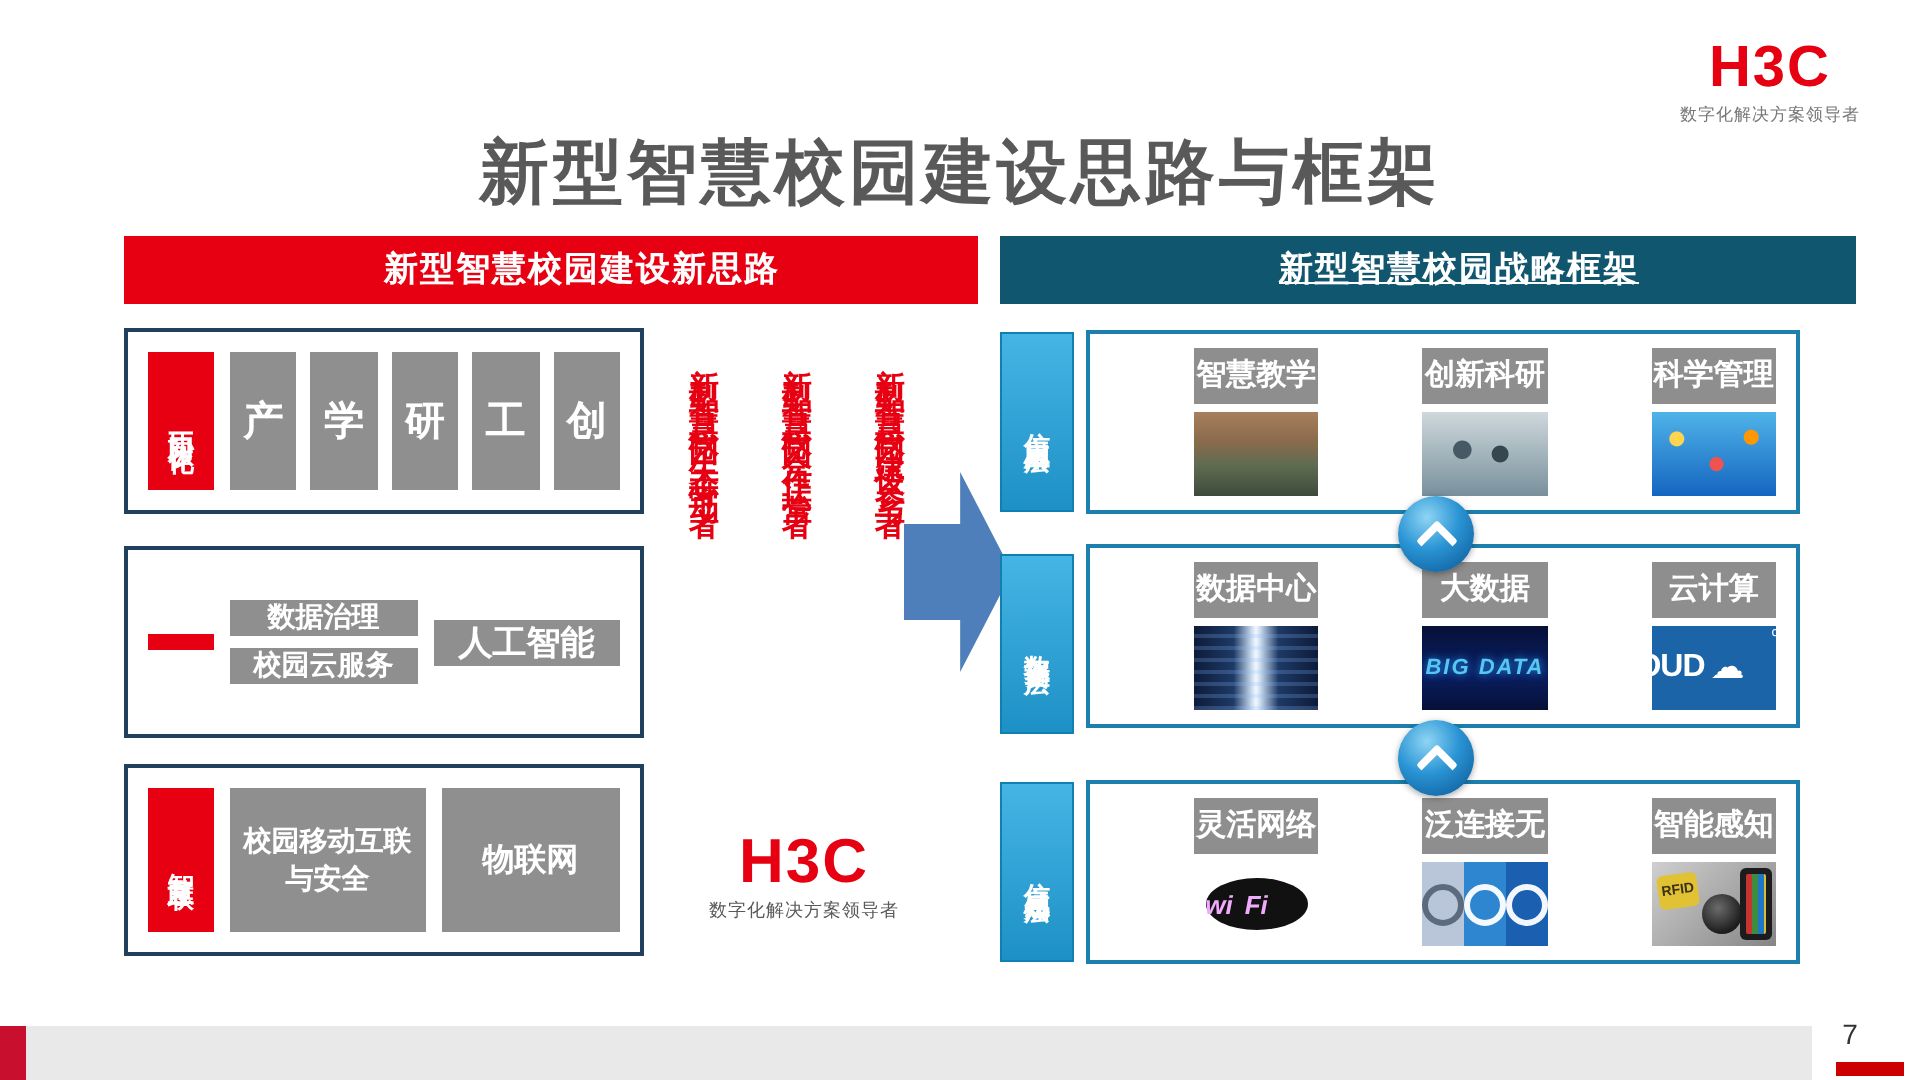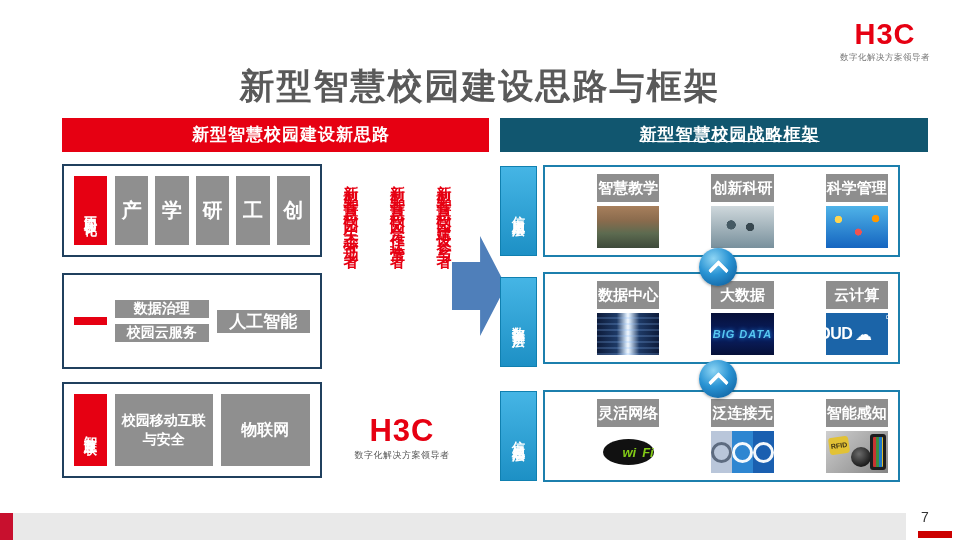--- a/index.html
+++ b/index.html
@@ -83,21 +83,21 @@
   .ph-bigdata{background:linear-gradient(180deg,#061038,#0a1f63 55%,#061038);
         display:flex;align-items:center;justify-content:center;}
   .ph-bigdata .bd{color:#58c7f0;font-size:11px;font-weight:bold;font-style:italic;letter-spacing:1px;
         text-shadow:0 0 4px #2196f3;}
   .ph-cloud{background:#1b64a8;display:flex;flex-direction:row;align-items:center;justify-content:center;}
   .ph-cloud .row1{display:flex;align-items:center;gap:3px;color:#fff;font-weight:800;font-size:16px;letter-spacing:-.5px;}
   .ph-cloud .cloudglyph{font-size:17px;font-weight:normal;}
   .ph-cloud .row2{color:#fff;font-size:6.5px;align-self:flex-start;margin-left:14px;}
   .ph-wifi{background:#fff;display:flex;align-items:center;justify-content:center;}
   .ph-wifi .pill{width:82%;height:62%;background:#111;border-radius:50%;display:flex;align-items:center;
-        justify-content:flex-end;gap:6px;color:#84cc16;font-weight:800;font-style:italic;font-size:13px;}
+        justify-content:flex-start;gap:6px;color:#f0abfc;font-weight:800;font-style:italic;font-size:13px;}
   .ph-carriers{display:flex;}
   .ph-carriers .seg{flex:1;display:flex;align-items:center;justify-content:center;}
   .seg1{background:#b9c6da;} .seg2{background:#2e86d1;} .seg3{background:#1a5fb0;}
   .donut{width:15px;height:15px;border-radius:50%;border:3px solid rgba(255,255,255,.95);}
   .seg1 .donut{border-color:#5d6b80;}
   .ph-sense{background:linear-gradient(135deg,#cfcfcf,#858585);}
   .rfid-tag{position:absolute;left:5%;top:14%;width:32%;height:40%;background:#e2c235;border-radius:3px;
         transform:rotate(-8deg);display:flex;align-items:center;justify-content:center;
         font-size:7px;font-weight:bold;color:#3b3215;}
   .speaker{position:absolute;left:40%;top:38%;width:20px;height:20px;border-radius:50%;

